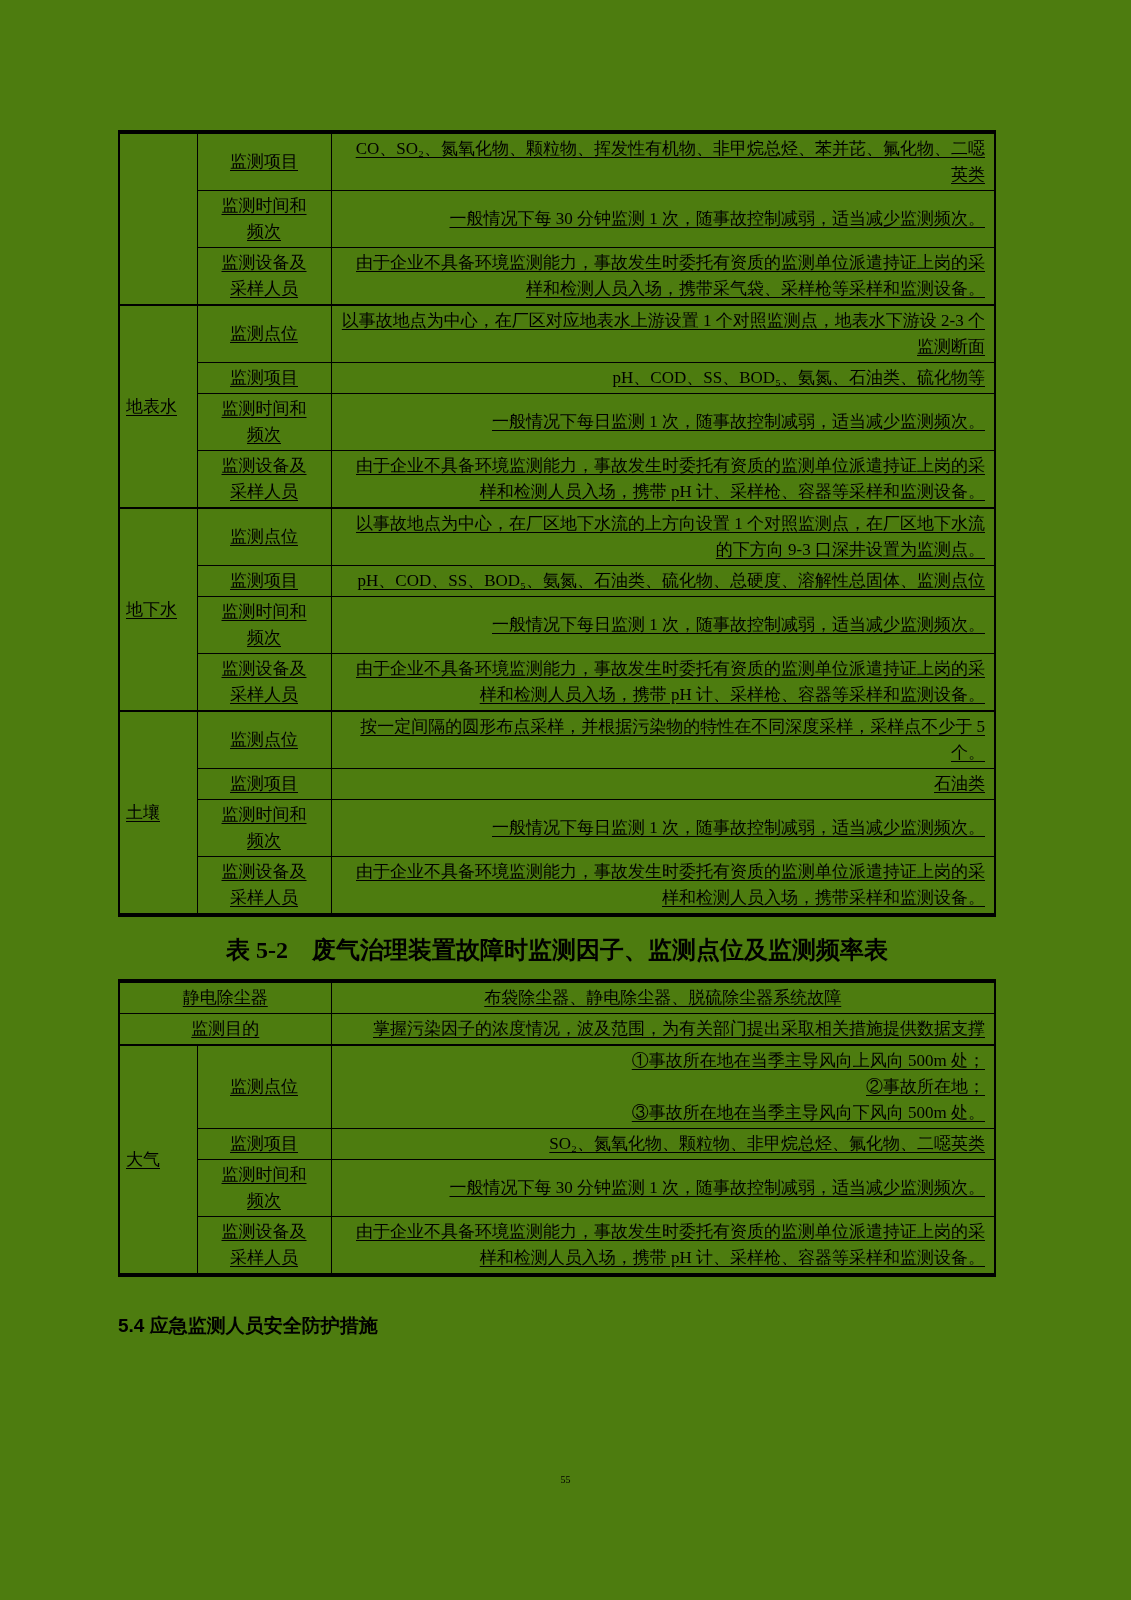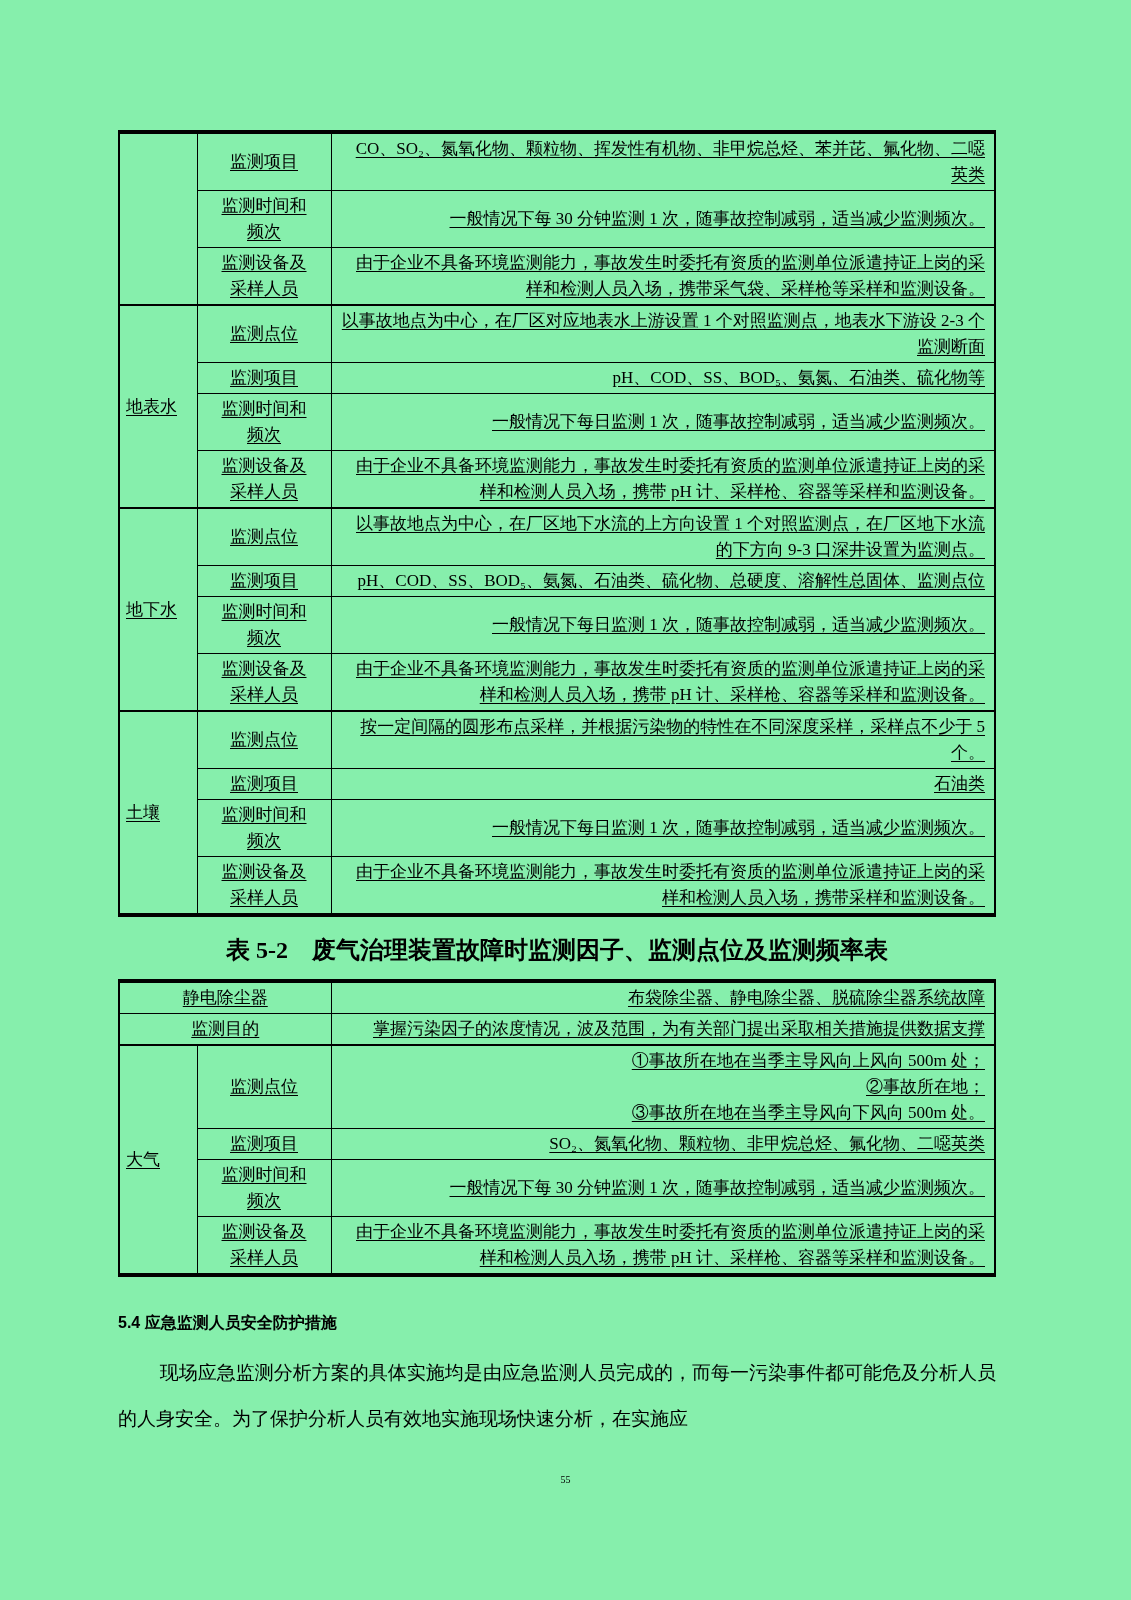--- a/index.html
+++ b/index.html
@@ -1,20 +1,20 @@
 <!DOCTYPE html>
 <html><head>
 <meta charset="utf-8">
 <style>
   html,body{margin:0;padding:0;background:#ffffff;}
   .page{
     position:relative;
     width:1131px;
     height:1600px;
-    background:#86efac;
+    background:#4d7c0f;
     color:#000;
     font-family:"Liberation Serif","DejaVu Serif",serif;
     overflow:hidden;
   }
   .content{
     position:absolute;
     left:118px;
     top:130px;
     width:878px;
   }
@@ -32,31 +32,31 @@
     border:1px solid #000;
     font-size:17px;
     line-height:26px;
     padding:2px 6px;
     vertical-align:middle;
     word-break:break-all;
   }
   td.cat{text-align:left;margin-top:36px;}
   td.lbl{text-align:center;white-space:pre-line;}
   td.cnt{text-align:right;padding:2px 9px;white-space:pre-line;}
-  td.center{margin-left:48px;}
+  td.center{text-align:center;margin-left:48px;}
   tr.sec td{border-top:2px solid #000;}
   .u{text-decoration:underline;text-underline-offset:3px;text-decoration-thickness:1px;}
   .caption{
     font-size:24px;
     font-weight:bold;
     text-align:center;
     margin:17px 0 13px 0;
   }
   .heading{
-    font-size:16px;
+    font-size:19px;
     font-weight:bold;
     margin:36px 0 0 0;
     font-family:"Liberation Sans","DejaVu Sans",sans-serif;
   }
   .para{
     font-size:19px;
     line-height:46px;
     text-align:justify;
     text-indent:2.2em;
     margin-top:16px;
@@ -199,18 +199,17 @@
         <tr>
           <td class="lbl"><span class="u">监测设备及
 采样人员</span></td>
           <td class="cnt"><span class="u">由于企业不具备环境监测能力，事故发生时委托有资质的监测单位派遣持证上岗的采样和检测人员入场，携带 pH 计、采样枪、容器等采样和监测设备。</span></td>
         </tr>
       </tbody>
     </table>
 
     <div class="heading">5.4 应急监测人员安全防护措施</div>
 
-    <div class="para">现场应急监测分析方案的具体实施均是由应急监测人员完成的，而每一污染事件都可能危及分析人员的人身安全。为了保护分析人员有效地实施现场快速分析，在实施应</div>
 
   </div>
 
   <div class="pagenum">55</div>
 </div>
 
 </body></html>

